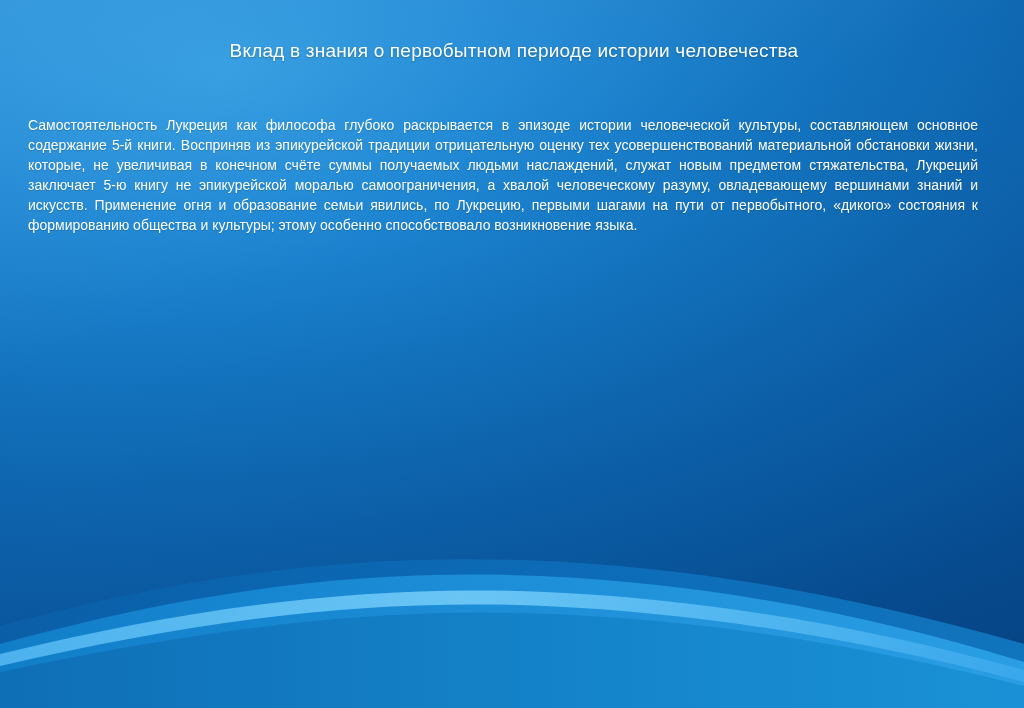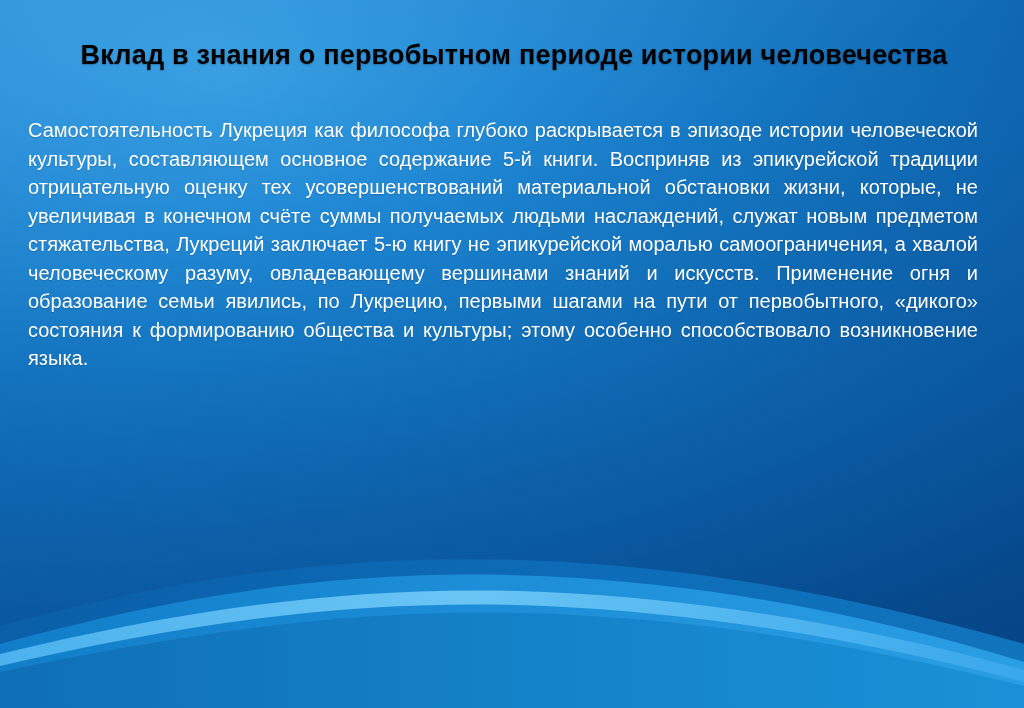--- a/index.html
+++ b/index.html
@@ -42,34 +42,34 @@
     top: 0;
     right: 0;
     bottom: 0;
   }
   .slide-title {
     position: absolute;
     left: 72px;
     top: 38px;
     width: 884px;
     text-align: center;
-    color: #000000;
-    font-size: 27px;
-    font-weight: bold;
+    color: #ffffff;
+    font-size: 19px;
+    font-weight: normal;
     line-height: 1.32;
     letter-spacing: 0.2px;
     text-shadow: 0 1px 2px rgba(0,0,0,0.25);
   }
   .slide-body {
     position: absolute;
     left: 28px;
     top: 116px;
     width: 950px;
     color: #ffffff;
-    font-size: 20px;
+    font-size: 14px;
     line-height: 1.425;
     text-align: justify;
     text-shadow: 0 1px 1px rgba(0,0,0,0.18);
   }
 </style>
 </head>
 <body>
 
 <div id="slide">
 

